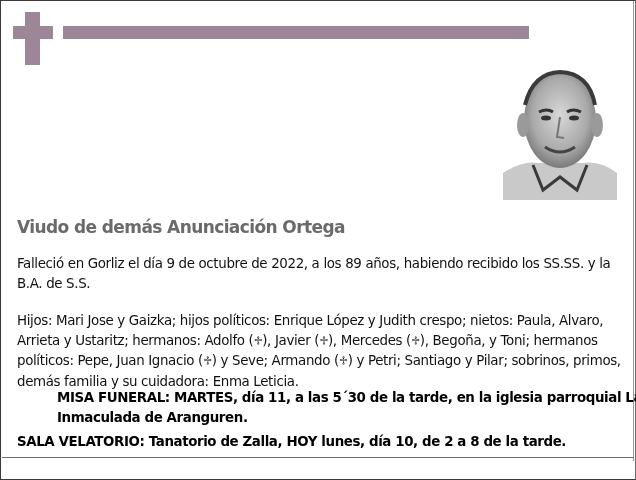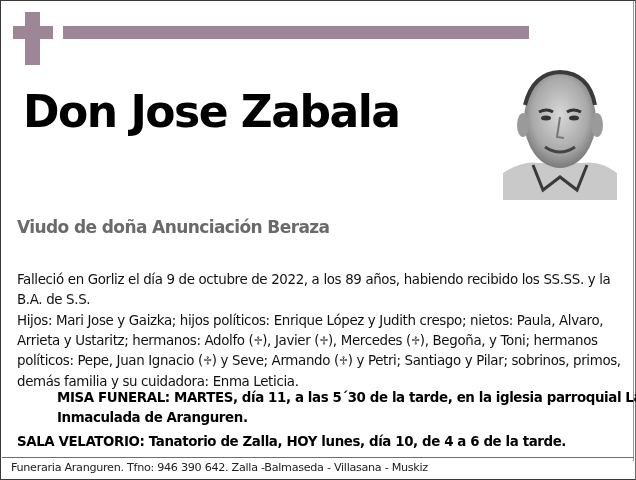--- a/index.html
+++ b/index.html
@@ -30,21 +30,21 @@
     .subtitle {
       position: absolute; left: 16px; top: 216px;
       font-family: "DejaVu Sans", sans-serif; font-weight: bold; font-size: 17px; color: #6a6a6a;
       letter-spacing: -0.6px;
     }
     .body-text {
       position: absolute; left: 16px; width: 604px;
       font-family: "DejaVu Sans", sans-serif; font-size: 13.4px; line-height: 19.5px; color: #111;
       letter-spacing: -0.35px;
     }
-    .p1 { top: 253px; margin-top: 16px; }
+    .p1 { top: 253px; }
     .p2 { top: 310px; }
     .bold-text {
       position: absolute; left: 16px; width: 610px;
       font-family: "DejaVu Sans", sans-serif; font-weight: bold; font-size: 13.4px; line-height: 20px;
       color: #000; letter-spacing: -0.4px;
     }
     .p3 { top: 387px; margin-left: 40px; }
     .p4 { top: 431px; }
     .footer-line { position: absolute; left: 1px; top: 456px; width: 632px; height: 1px; background: #6d6d6d; }
     .footer {
@@ -57,21 +57,20 @@
 <body>
 
 <div class="frame">
   <div class="inner-right"></div>
 
   <div class="cross-v"></div>
   <div class="cross-h"></div>
   <div class="rule"></div>
 
   <div class="name">
-    <div>Don Jose Zabala</div>
   </div>
 
   <div class="photo">
     <svg width="114" height="135" viewBox="0 0 114 135">
       <defs>
         <radialGradient id="face" cx="50%" cy="45%" r="55%">
           <stop offset="0%" stop-color="#d8d8d8"></stop>
           <stop offset="70%" stop-color="#a9a9a9"></stop>
           <stop offset="100%" stop-color="#7a7a7a"></stop>
         </radialGradient>
@@ -85,26 +84,25 @@
       <ellipse cx="94" cy="60" rx="6" ry="12" fill="#9a9a9a"></ellipse>
       <path d="M36 47 Q44 43 50 47" stroke="#333" stroke-width="3" fill="none"></path>
       <path d="M64 47 Q70 43 78 47" stroke="#333" stroke-width="3" fill="none"></path>
       <ellipse cx="43" cy="53" rx="5" ry="2.5" fill="#333"></ellipse>
       <ellipse cx="71" cy="53" rx="5" ry="2.5" fill="#333"></ellipse>
       <path d="M57 52 L54 72 L61 73" stroke="#777" stroke-width="2" fill="none"></path>
       <path d="M42 82 Q57 92 72 82" stroke="#444" stroke-width="3" fill="none"></path>
     </svg>
   </div>
 
-  <div class="subtitle">Viudo de doña Anunciación Beraza</div>
+  <div class="subtitle">Viudo de demás Anunciación Ortega</div>
 
   <div class="body-text p1">Falleció en Gorliz el día 9 de octubre de 2022, a los 89 años, habiendo recibido los SS.SS. y la B.A. de S.S.</div>
 
   <div class="body-text p2">
     <span>Hijos: Mari Jose y Gaizka; hijos políticos: Enrique López y Judith crespo; nietos: Paula, Alvaro, Arrieta y Ustaritz; hermanos: Adolfo (</span><span class="dcross">♱</span><span>), Javier (</span><span class="dcross">♱</span><span>), Mercedes (</span><span class="dcross">♱</span><span>), Begoña, y Toni; hermanos políticos: Pepe, Juan Ignacio (</span><span class="dcross">♱</span><span>) y Seve; Armando (</span><span class="dcross">♱</span><span>) y Petri; Santiago y Pilar; sobrinos, primos, demás familia y su cuidadora: Enma Leticia.</span>
   </div>
 
   <div class="bold-text p3">MISA FUNERAL: MARTES, día 11, a las 5´30 de la tarde, en la iglesia parroquial La Inmaculada de Aranguren.</div>
-  <div class="bold-text p4">SALA VELATORIO: Tanatorio de Zalla, HOY lunes, día 10, de 4 a 6 de la tarde.</div>
+  <div class="bold-text p4">SALA VELATORIO: Tanatorio de Zalla, HOY lunes, día 10, de 2 a 8 de la tarde.</div>
 
   <div class="footer-line"></div>
-  <div class="footer">Funeraria Aranguren. Tfno: 946 390 642. Zalla -Balmaseda - Villasana - Muskiz</div>
 </div>
 
 </body></html>

